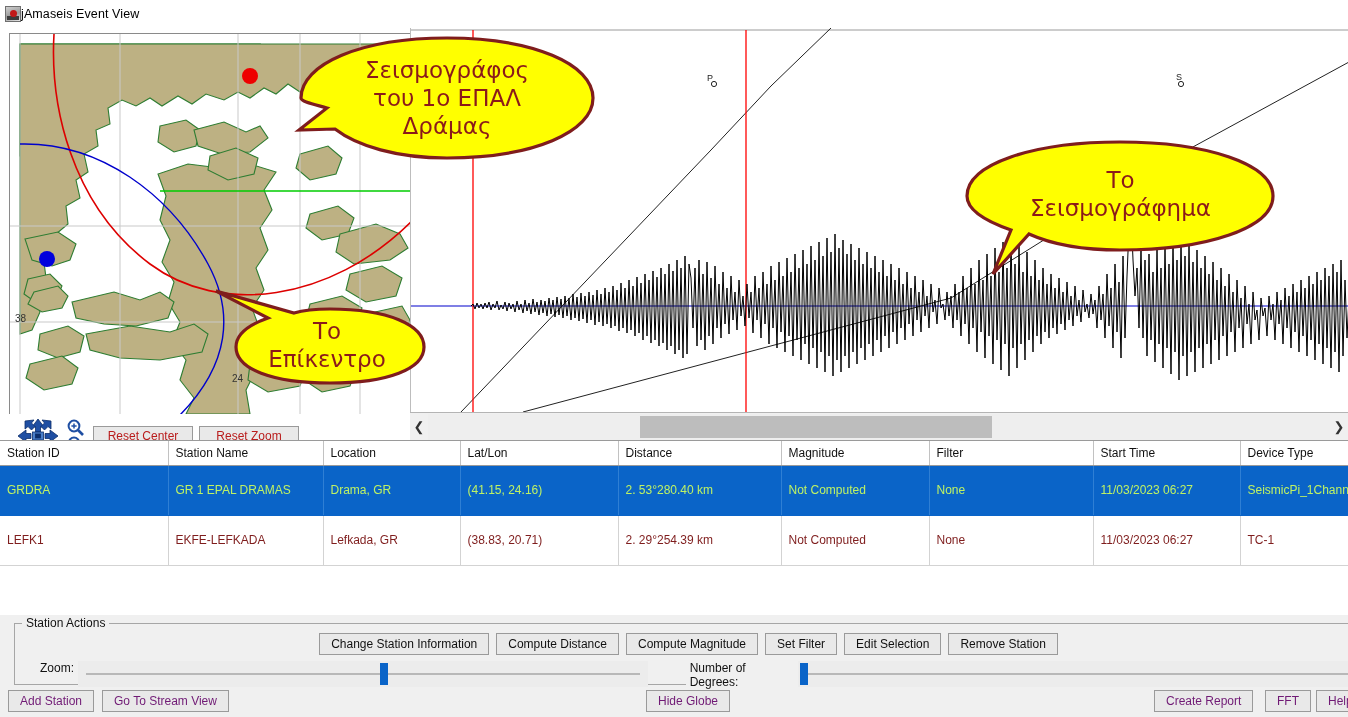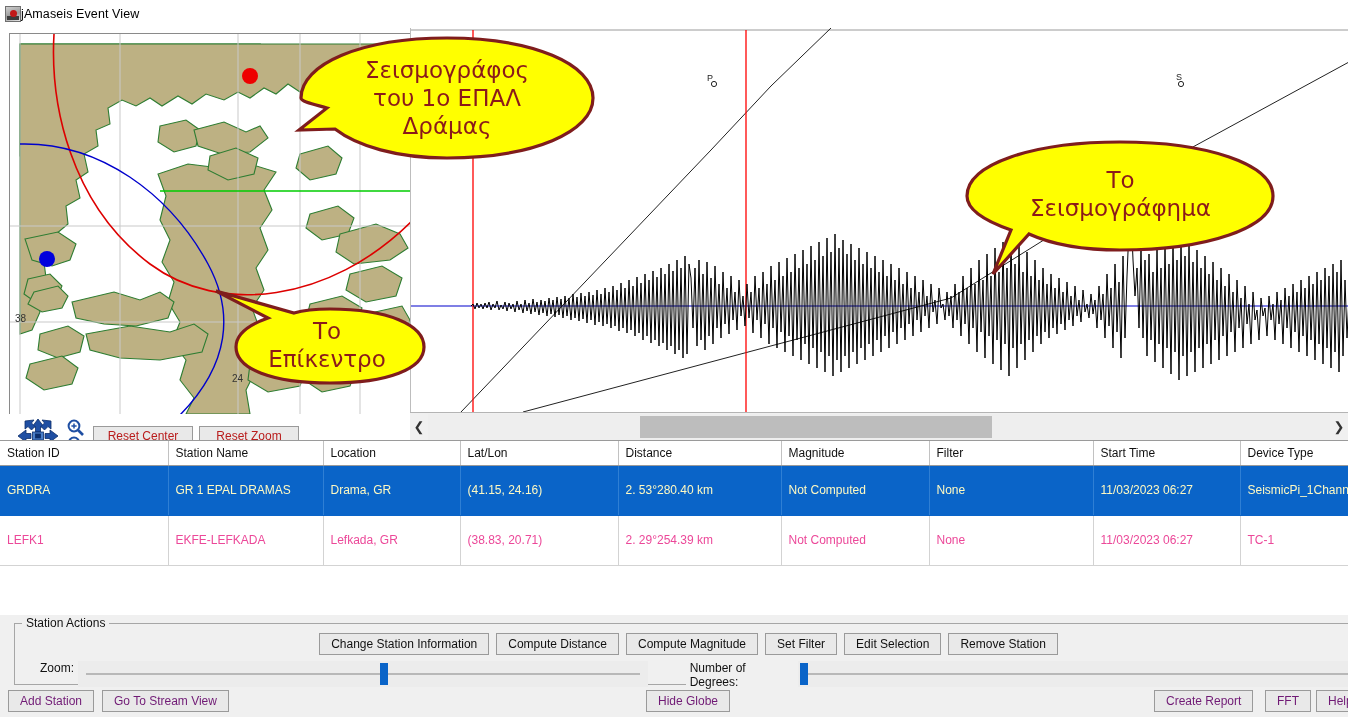--- a/index.html
+++ b/index.html
@@ -114,25 +114,25 @@
   }
   #station-table th {
     height: 24px; background: #ffffff;
     border-right: 1px solid #c2c2c2; border-bottom: 1px solid #9a9a9a;
     font-size: 12px; font-weight: normal; color: #111;
     text-align: left; padding-left: 7px;
   }
   #station-table td {
     height: 50px; background: #ffffff;
     border-right: 1px solid #d3d3d3; border-bottom: 1px solid #d3d3d3;
-    font-size: 12px; color: #ec4899; padding-left: 7px;
+    font-size: 12px; color: #7f1d1d; padding-left: 7px;
     white-space: nowrap; overflow: hidden;
   }
   #station-table tr.selected td {
-    background: #0a64c8; color: #fef9c3;
+    background: #0a64c8; color: #bef264;
     border-right-color: #2f7fd4; border-bottom-color: #0a64c8;
   }
   #table-filler { height: 46px; background:#fff; }
 
   
   #actions {
     position: absolute; left: 8px; top: 615px; width: 1348px; height: 72px;
     background: #f0f0f0;
   }
   #actions-border {

